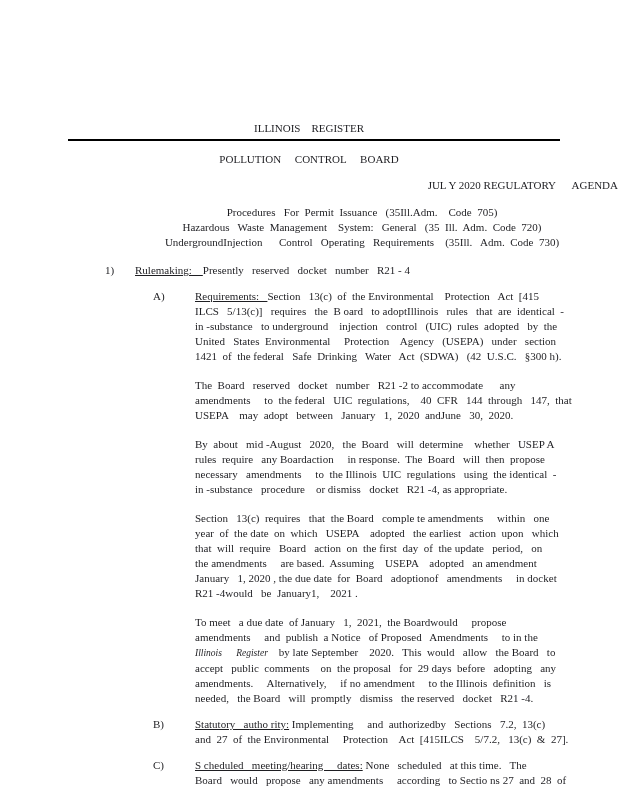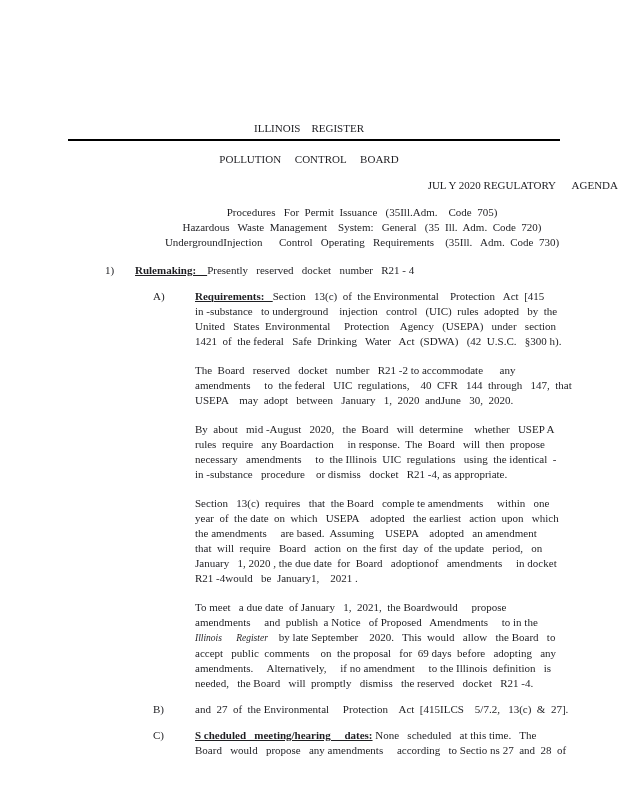--- a/index.html
+++ b/index.html
@@ -21,21 +21,21 @@
   .hrule {
     margin: 3px 0 0 68px;
     width: 492px;
     border-top: 2px solid #000;
     height: 0;
   }
   .org    { margin-top: 11px; }
   .agenda { margin-top: 11px; text-align: right; }
   .rule-titles { margin-left: 106px; margin-top: 12px; text-align: center; }
   .line { white-space: pre; }
-  .u { text-decoration: underline; font-weight: bold; }
+  .u { text-decoration: underline; }
   .i { font-style: italic; font-size: 9.5px; }
   .l1-row { margin-left: 105px; margin-top: 13px; position: relative; }
   .l1-num { position: absolute; left: 0; top: 0; }
   .l1-text { margin-left: 30px; }
   .l2-row { margin-left: 153px; margin-top: 11px; position: relative; }
   .l2-letter { position: absolute; left: 0; top: 0; }
   .l2-body { margin-left: 42px; }
   .para { margin-bottom: 14px; }
   .para:last-child { margin-bottom: 0; }
 </style>
@@ -58,57 +58,59 @@
     <span class="l1-num">1)</span>
     <div class="l1-text line" id="item-heading"><span class="u">Rulemaking:    </span><span>Presently   reserved   docket   number   R21 - 4</span></div>
   </div>
 
   <div id="subsections">
       <div class="l2-row">
         <span class="l2-letter">A)</span>
         <div class="l2-body">
           <div class="para">
             <div class="line"><span class="u">Requirements:   </span><span>Section   13(c)  of  the Environmental    Protection   Act  [415</span></div>
+            <div class="line"><span>ILCS   5/13(c)]   requires   the  B oard   to adoptIllinois   rules   that  are  identical  -</span></div>
             <div class="line"><span>in -substance   to underground    injection   control   (UIC)  rules  adopted   by  the</span></div>
             <div class="line"><span>United   States  Environmental     Protection    Agency   (USEPA)   under   section</span></div>
             <div class="line"><span>1421  of  the federal   Safe  Drinking   Water   Act  (SDWA)   (42  U.S.C.   §300 h).</span></div>
           </div>
           <div class="para">
             <div class="line"><span>The  Board   reserved   docket   number   R21 -2 to accommodate      any</span></div>
             <div class="line"><span>amendments     to  the federal   UIC  regulations,    40  CFR   144  through   147,  that</span></div>
             <div class="line"><span>USEPA    may  adopt   between   January   1,  2020  andJune   30,  2020.</span></div>
           </div>
           <div class="para">
             <div class="line"><span>By  about   mid -August   2020,   the  Board   will  determine    whether   USEP A</span></div>
             <div class="line"><span>rules  require   any Boardaction     in response.  The  Board   will  then  propose</span></div>
             <div class="line"><span>necessary   amendments     to  the Illinois  UIC  regulations   using  the identical  -</span></div>
             <div class="line"><span>in -substance   procedure    or dismiss   docket   R21 -4, as appropriate.</span></div>
           </div>
           <div class="para">
             <div class="line"><span>Section   13(c)  requires   that  the Board   comple te amendments     within   one</span></div>
             <div class="line"><span>year  of  the date  on  which   USEPA    adopted   the earliest   action  upon   which</span></div>
+            <div class="line"><span>that  will  require   Board   action  on  the first  day  of  the update   period,   on</span></div>
             <div class="line"><span>the amendments     are based.  Assuming    USEPA    adopted   an amendment</span></div>
-            <div class="line"><span>that  will  require   Board   action  on  the first  day  of  the update   period,   on</span></div>
             <div class="line"><span>January   1, 2020 , the due date  for  Board   adoptionof   amendments     in docket</span></div>
             <div class="line"><span>R21 -4would   be  January1,    2021 .</span></div>
           </div>
           <div class="para">
             <div class="line"><span>To meet   a due date  of January   1,  2021,  the Boardwould     propose</span></div>
             <div class="line"><span>amendments     and  publish  a Notice   of Proposed   Amendments     to in the</span></div>
             <div class="line"><span class="i">Illinois      Register</span><span>    by late September    2020.   This  would   allow   the Board   to</span></div>
-            <div class="line"><span>accept   public  comments    on  the proposal   for  69 days  before   adopting   any</span></div>
+            <div class="line"><span>accept   public  comments    on  the proposal   for  29 days  before   adopting   any</span></div>
             <div class="line"><span>amendments.     Alternatively,     if no amendment     to the Illinois  definition   is</span></div>
             <div class="line"><span>needed,   the Board   will  promptly   dismiss   the reserved   docket   R21 -4.</span></div>
           </div>
         </div>
       </div>
       <div class="l2-row">
         <span class="l2-letter">B)</span>
         <div class="l2-body">
           <div class="para">
+            <div class="line"><span class="u">Statutory   autho rity:</span><span> Implementing     and  authorizedby   Sections   7.2,  13(c)</span></div>
             <div class="line"><span>and  27  of  the Environmental     Protection    Act  [415ILCS    5/7.2,   13(c)  &amp;  27].</span></div>
           </div>
         </div>
       </div>
       <div class="l2-row">
         <span class="l2-letter">C)</span>
         <div class="l2-body">
           <div class="para">
             <div class="line"><span class="u">S cheduled   meeting/hearing     dates:</span><span> None   scheduled   at this time.   The</span></div>
             <div class="line"><span>Board   would   propose   any amendments     according   to Sectio ns 27  and  28  of</span></div>

